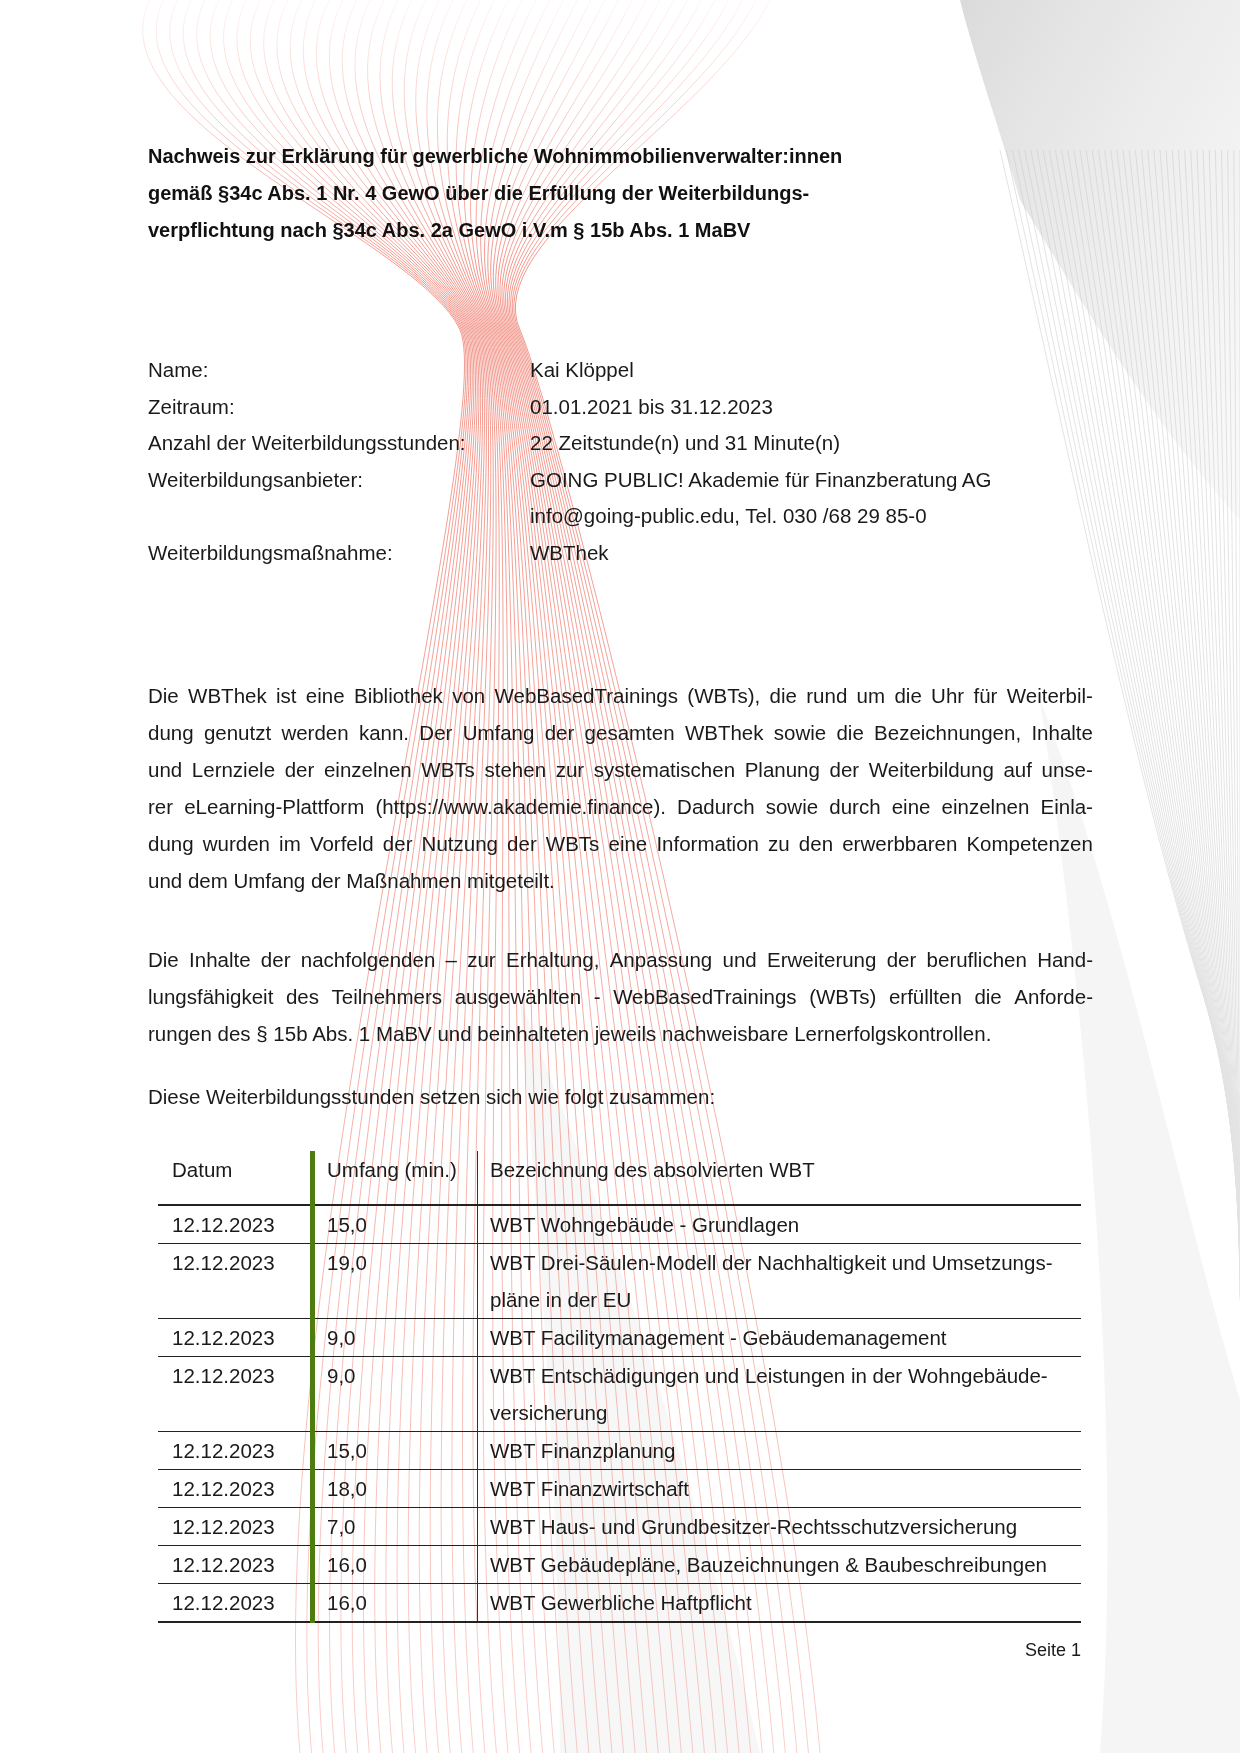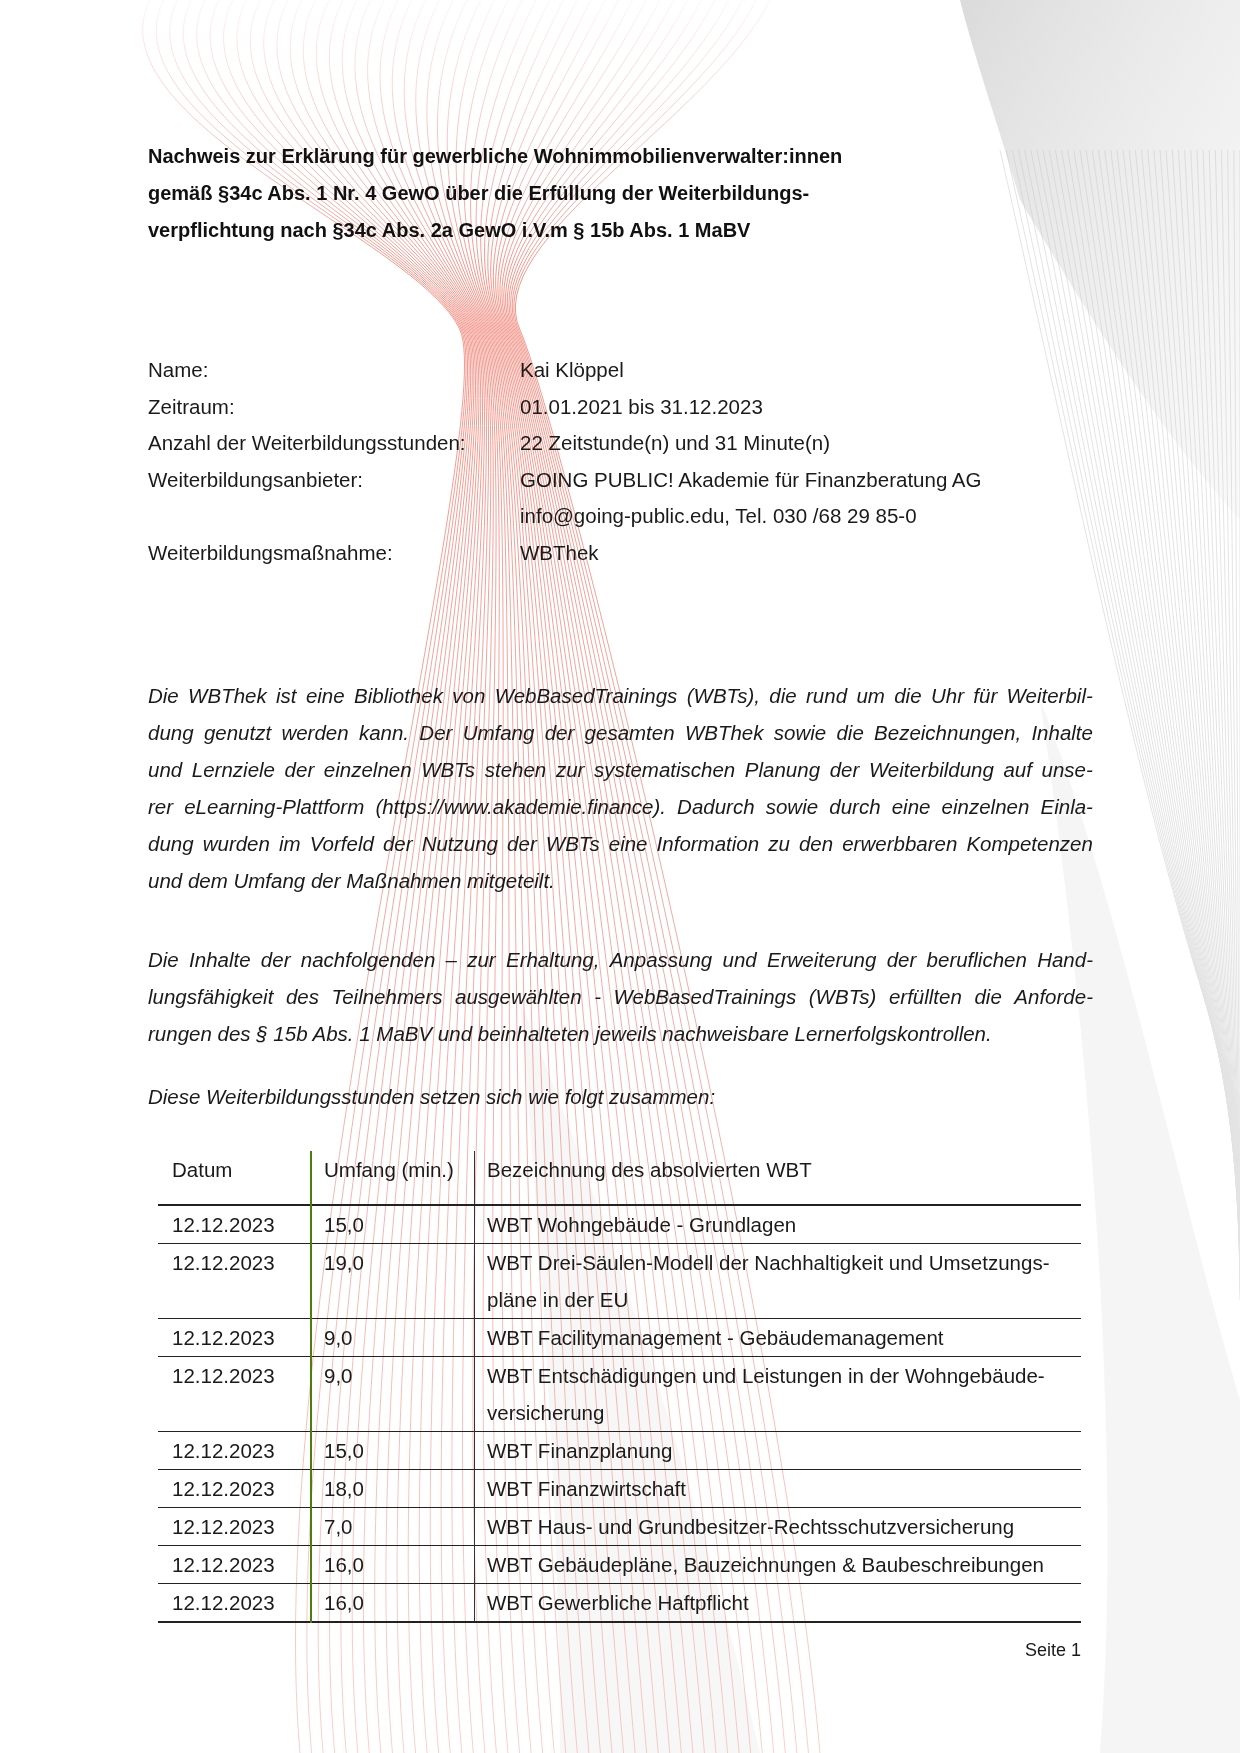--- a/index.html
+++ b/index.html
@@ -12,43 +12,43 @@
     .bg { position: absolute; left: 0; top: 0; width: 1240px; height: 1753px; z-index: 0; }
     .page { position: absolute; left: 0; top: 0; width: 1240px; height: 1753px; z-index: 1; }
 
     .title {
       position: absolute; left: 148px; top: 138px; width: 980px;
       font-weight: bold; font-size: 20px; line-height: 37px; color: #111;
     }
     .title div { white-space: nowrap; }
 
     .info { position: absolute; left: 148px; top: 352px; font-size: 20.5px; line-height: 36.5px; }
-    .info-row { display: flex; }
+    .info-row { display: flex; gap: 10px; }
     .info-label { width: 372px; white-space: nowrap; }
     .info-value { white-space: nowrap; }
 
     .para { position: absolute; left: 148px; width: 945px; font-size: 20.5px; line-height: 37px; text-align: justify; }
-    .para div { white-space: nowrap; font-style: italic; }
+    .para div { white-space: nowrap; }
     .p1 { top: 677px; }
     .p2 { top: 941px; }
     .p3 { top: 1078px; }
 
     .jl { display: flex; justify-content: space-between; }
 
     table.wbt {
       position: absolute; left: 158px; top: 1151px; width: 923px;
       border-collapse: collapse; font-size: 20.5px; line-height: 37px;
     }
     table.wbt th, table.wbt td { padding: 0 12px; vertical-align: top; font-weight: normal; text-align: left; }
     table.wbt th { padding-bottom: 16px; }
     table.wbt thead tr { border-bottom: 2px solid #222; }
     table.wbt tbody tr { border-bottom: 1.5px solid #222; }
     table.wbt tbody tr:last-child { border-bottom: 2px solid #222; }
     .c1 { width: 126px; padding-left: 14px !important; }
-    .c2 { width: 138px; text-align: right; border-left: 2px solid #4d7c0f; border-right: 1px solid #333; padding-right: 12px !important; }
+    .c2 { width: 138px; text-align: right; border-left: 5px solid #4d7c0f; border-right: 1px solid #333; padding-right: 12px !important; }
     .c3 { }
     td.c3 div { white-space: nowrap; }
 
     .footer { position: absolute; left: 1025px; top: 1640px; font-size: 18px; }
   </style>
 </head>
 <body>
 
 <svg class="bg" viewBox="0 0 1240 1753" xmlns="http://www.w3.org/2000/svg">
   <defs>

